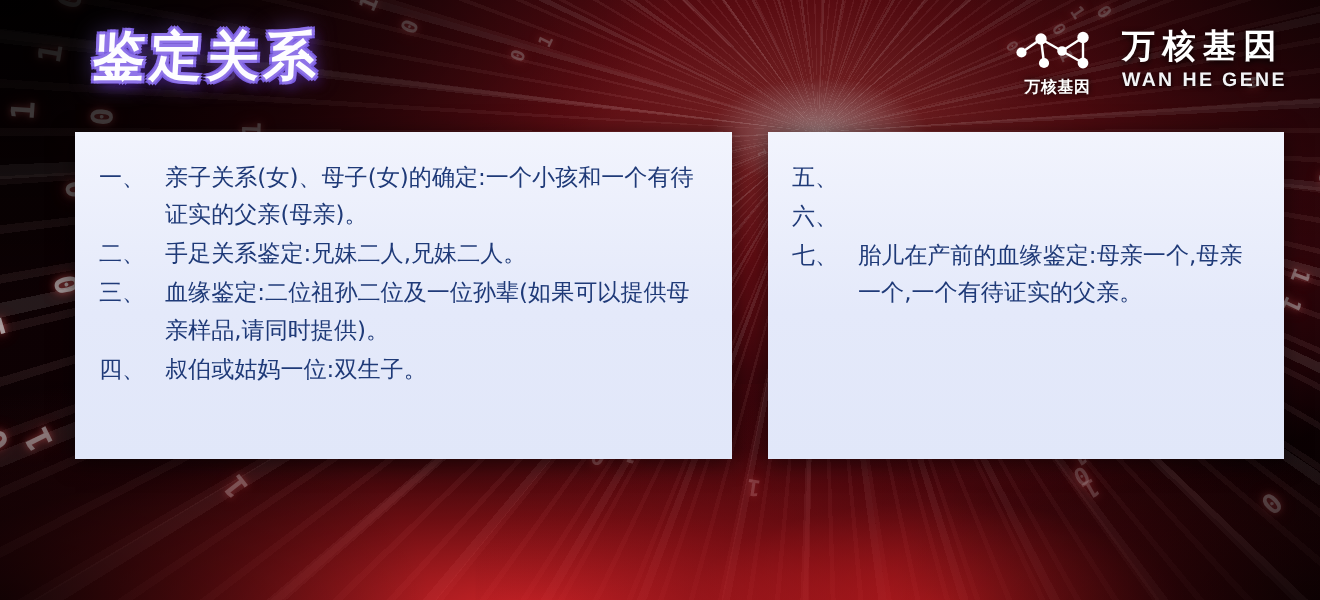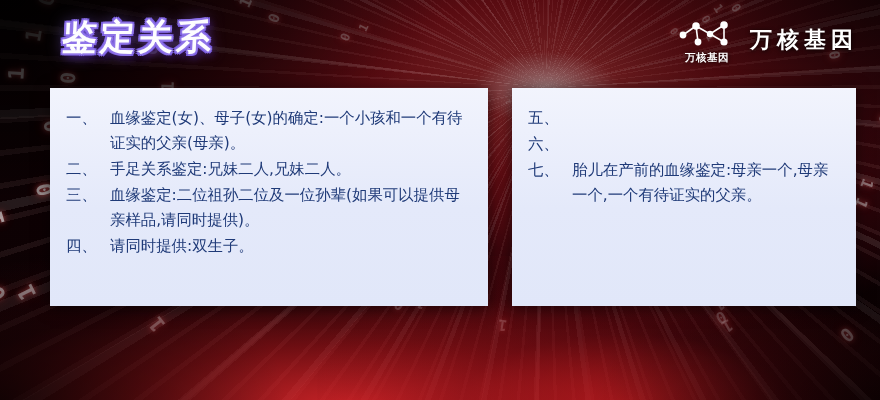--- a/index.html
+++ b/index.html
@@ -356,39 +356,40 @@
           <circle cx="36" cy="18" r="3.2"></circle>
           <circle cx="50" cy="9" r="3.8"></circle>
           <circle cx="24" cy="26" r="3.4"></circle>
           <circle cx="50" cy="26" r="3.6"></circle>
         </g>
       </svg>
       <div class="logo-mark-text">万核基因</div>
     </div>
     <div class="logo-words">
       <div class="logo-cn">万核基因</div>
+      <div class="logo-en">WAN HE GENE</div>
     </div>
   </div>
 
   <div class="panel panel-left" id="panel-left">
       <div class="item">
         <span class="item-num">一、</span>
-        <span class="item-text">血缘鉴定(女)、母子(女)的确定:一个小孩和一个有待证实的父亲(母亲)。</span>
+        <span class="item-text">亲子关系(女)、母子(女)的确定:一个小孩和一个有待证实的父亲(母亲)。</span>
       </div>
       <div class="item">
         <span class="item-num">二、</span>
         <span class="item-text">手足关系鉴定:兄妹二人,兄妹二人。</span>
       </div>
       <div class="item">
         <span class="item-num">三、</span>
         <span class="item-text">血缘鉴定:二位祖孙二位及一位孙辈(如果可以提供母亲样品,请同时提供)。</span>
       </div>
       <div class="item">
         <span class="item-num">四、</span>
-        <span class="item-text">请同时提供:双生子。</span>
+        <span class="item-text">叔伯或姑妈一位:双生子。</span>
       </div>
     </div>
 
   <div class="panel panel-right" id="panel-right">
       <div class="item">
         <span class="item-num">五、</span>
       </div>
       <div class="item">
         <span class="item-num">六、</span>
       </div>

